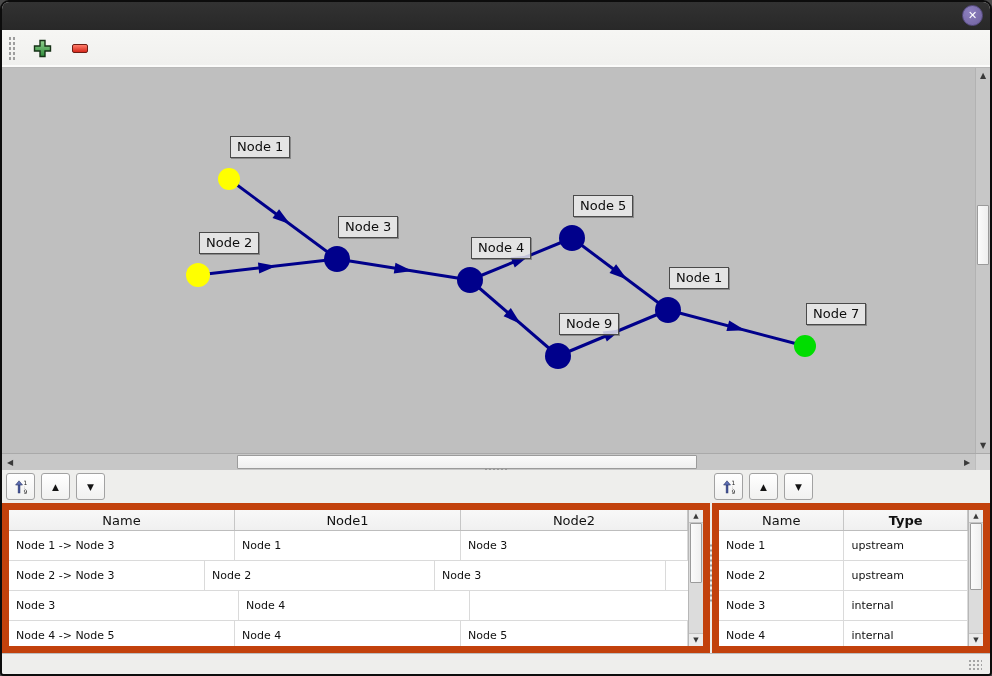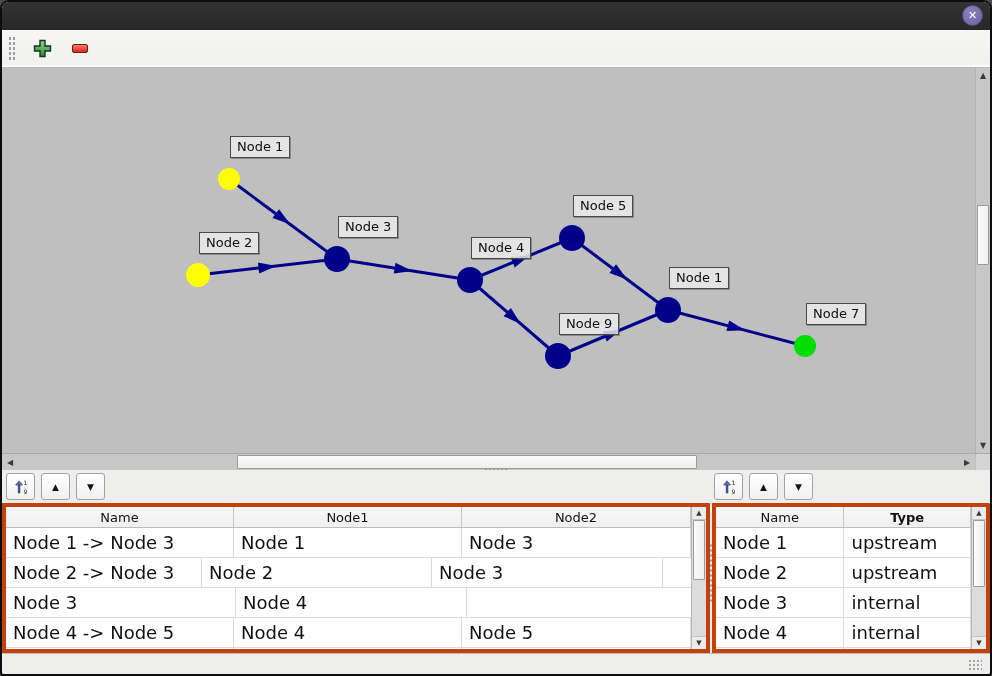--- a/index.html
+++ b/index.html
@@ -79,38 +79,38 @@
     align-items:center; justify-content:center; font-size:9px; color:#141414; cursor:pointer;
   }
   .pane-splitter-dots {
     position:absolute; left:50%; top:-3px; transform:translateX(-50%);
     width:24px; height:5px;
     background-image:radial-gradient(#9a9a9a 0.8px, transparent 1.1px);
     background-size:4px 4px;
   }
   
   .tables-row { flex:0 0 150px; height:150px; display:flex; background:#eeeeec; }
-  .table-wrap { display:flex; border:4px solid #c2410c; background:#fff; overflow:hidden; }
+  .table-wrap { display:flex; border:7px solid #c2410c; background:#fff; overflow:hidden; }
   .table-wrap.left { width:708px; }
   .table-wrap.right { width:278px; }
   .v-splitter { width:2px; position:relative; background:#eeeeec; }
   .v-splitter .dots {
     position:absolute; top:40px; left:-1px; width:4px; height:60px;
     background-image:radial-gradient(#9a9a9a 0.8px, transparent 1.1px);
     background-size:4px 5px;
   }
   .table { flex:1; display:flex; flex-direction:column; overflow:hidden; }
   .thead { display:flex; flex:0 0 21px; background:linear-gradient(#f8f8f8,#f0f0f0); border-bottom:1px solid #bdbdbd; }
   .th {
     display:flex; align-items:center; justify-content:center; font-size:13px; color:#111;
     border-right:1px solid #c6c6c6; overflow:hidden;
   }
   .tr { display:flex; flex:0 0 30px; border-bottom:1px solid #dadada; background:#fff; }
   .td {
-    font-size:18px; color:#111; line-height:29px; padding-left:7px;
+    font-size:11px; color:#111; line-height:29px; padding-left:7px;
     border-right:1px solid #dadada; overflow:hidden; white-space:nowrap;
   }
   .tscroll { flex:0 0 15px; background:#dcdcdc; border-left:1px solid #b7b7b7; display:flex; flex-direction:column; }
   .tscroll .scroll-btn { flex:0 0 13px; background:#ececec; border-bottom:1px solid #c4c4c4; font-size:7px; }
   .tscroll .scroll-btn.bottom { border-bottom:none; border-top:1px solid #c4c4c4; }
   .tscroll .track { flex:1; position:relative; }
   
   .bottom-strip { flex:1; background:#eeeeec; border-top:1px solid #bdbdbd; position:relative; }
   .resize-grip {
     position:absolute; right:8px; bottom:3px; width:14px; height:12px;

